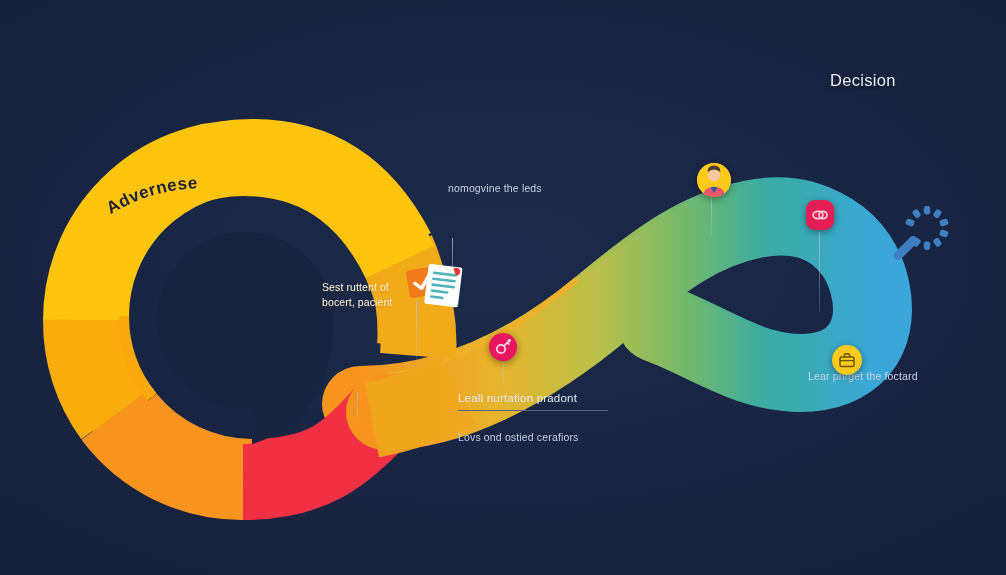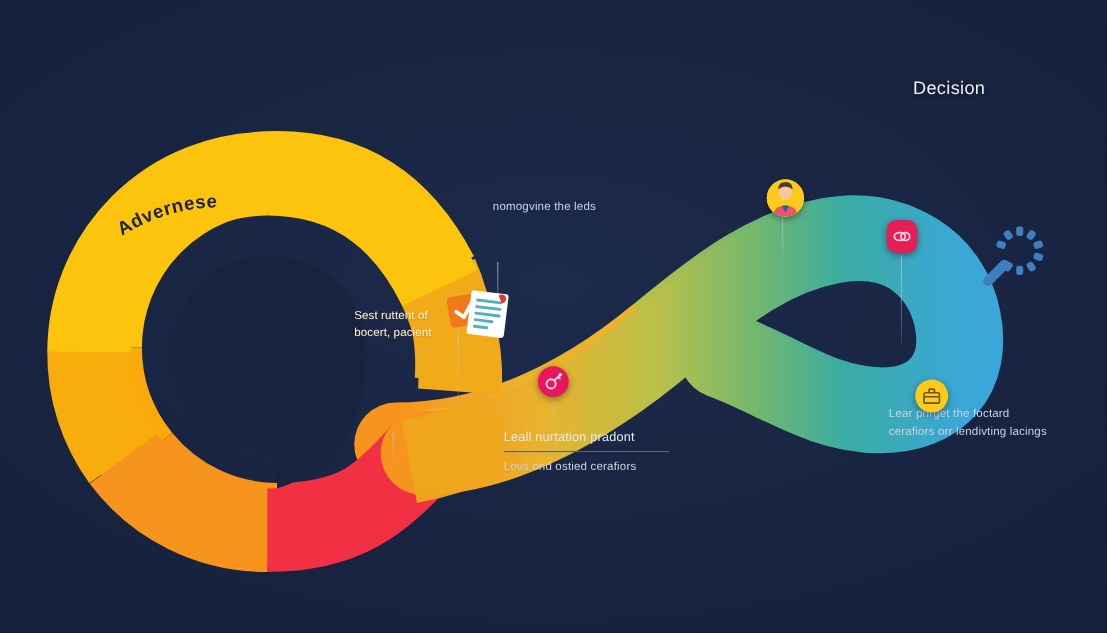--- a/index.html
+++ b/index.html
@@ -26,21 +26,21 @@
     font-size: 10.5px;
     line-height: 16px;
     letter-spacing: 0.15px;
     font-family: "Liberation Sans", sans-serif;
   }
   .annotation .ann-title {
     display: block;
     font-size: 11.5px;
     color: #e4eaf3;
     padding-bottom: 4px;
-    margin-bottom: 5px;
+    margin-bottom: 18px;
     border-bottom: 1px solid #59647d;
     width: 120px;
     letter-spacing: 0.2px;
   }
   .annotation .ann-body { display: block; }
   .connector {
     position: absolute;
     width: 1px;
     background: linear-gradient(to bottom, rgba(185,196,214,0.75), rgba(185,196,214,0.15));
   }
@@ -229,21 +229,20 @@
   </div>
 
 
   <div class="annotation" style="left:458px; top:390px; width:170px;">
     <span class="ann-title" style="width:150px;">Leall nurtation pradont</span>
     <span class="ann-body">Lovs ond ostied cerafiors</span>
   </div>
 
   <div class="annotation" style="left:772px; top:368px; width:190px;margin-left:36px;">
     <span class="ann-body">Lear pnrget the foctard</span>
-    <span class="ann-body">cerafiors orr lendivting lacings</span>
   </div>
 
   <div class="doc-icon-group" style="left:402px; top:262px;">
     <svg width="68" height="52" viewBox="0 0 68 52">
       <g transform="rotate(-9 22 22)">
         <rect x="6" y="6" width="28" height="28" rx="4" fill="#f07a1a"></rect>
         <path d="M 13,20 L 19,26 L 29,13" fill="none" stroke="#ffffff" stroke-width="3.4" stroke-linecap="round" stroke-linejoin="round"></path>
       </g>
       <g transform="rotate(7 44 26)">
         <rect x="24" y="4" width="34" height="40" rx="2.5" fill="#ffffff"></rect>

